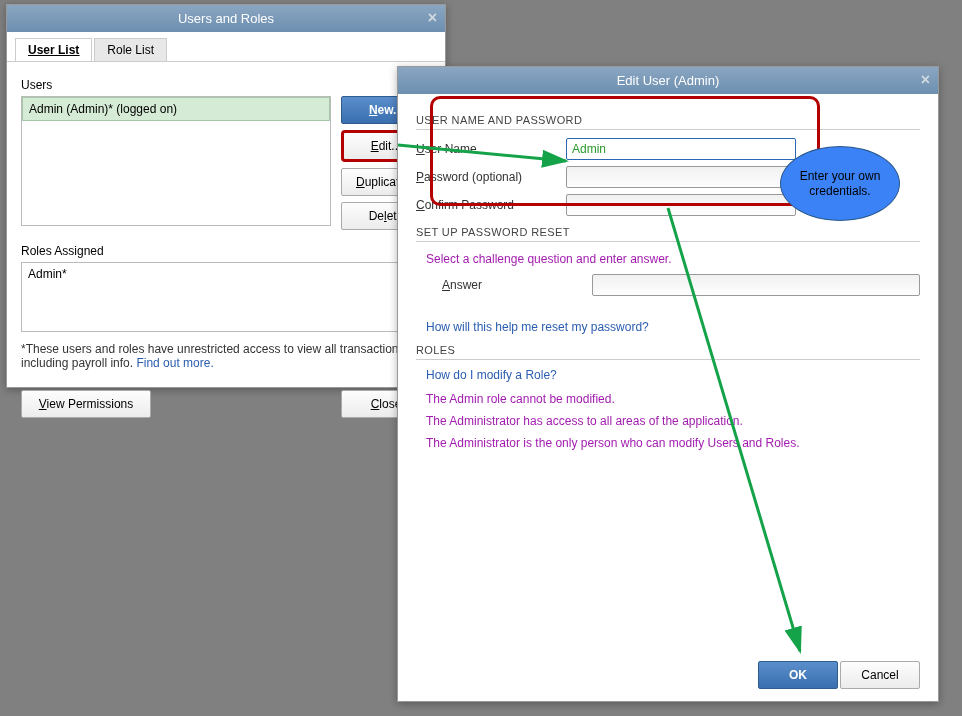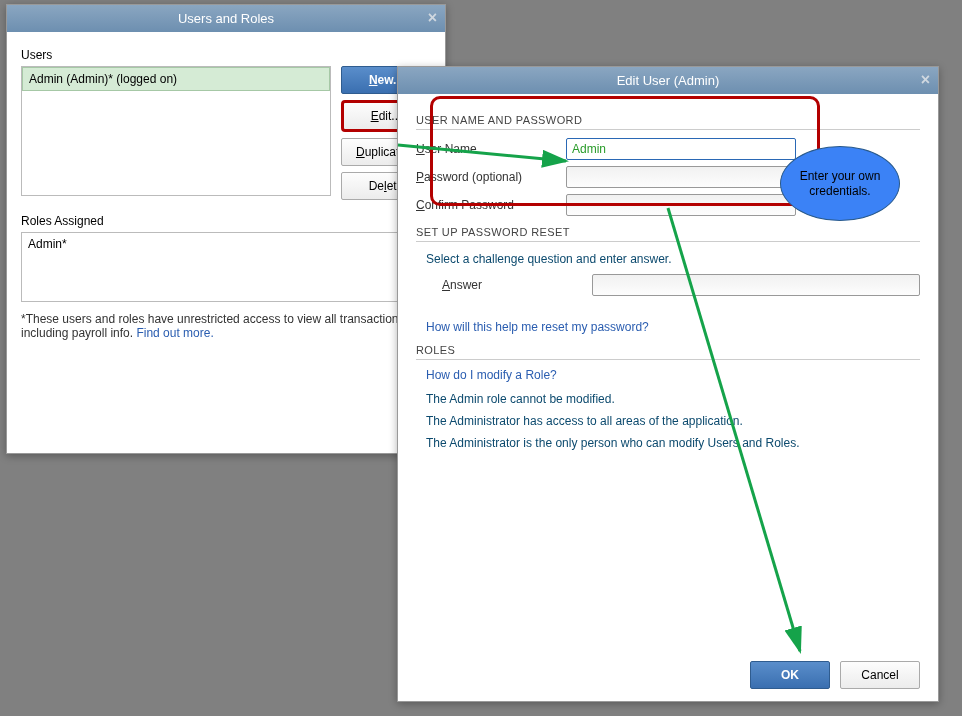--- a/index.html
+++ b/index.html
@@ -33,21 +33,21 @@
   color: #d0d8e0;
   font-size: 16px;
   font-weight: bold;
   cursor: pointer;
 }
 
 .users-roles {
   left: 6px;
   top: 4px;
   width: 440px;
-  height: 450px;
+  height: 384px;
 }
 .tabs {
   display: flex;
   padding: 6px 8px 0 8px;
   border-bottom: 1px solid #ccc;
 }
 .tab {
   padding: 4px 12px;
   border: 1px solid #ccc;
   border-bottom: none;
@@ -163,25 +163,25 @@
   position: relative;
 }
 .select-caret {
   position: absolute;
   right: 6px;
   top: 6px;
   font-size: 9px;
   color: #555;
 }
 .lnk { color: #2a5db0; text-decoration: none; font-size: 12px; }
-.desc { color: #0c4a6e; margin: 4px 0; font-size: 12px; line-height: 1.5; }
+.desc { color: #a21caf; margin: 4px 0; font-size: 12px; line-height: 1.5; }
 .eu-footer {
   display: flex;
   justify-content: flex-end;
-  gap: 10px;
+  gap: 2px;
   padding: 12px 18px;
 }
 .eu-footer .btn { width: 80px; }
 
 .red-outline {
   position: absolute;
   border: 3px solid #b30000;
   border-radius: 10px;
   pointer-events: none;
 }
@@ -209,20 +209,24 @@
   pointer-events: none;
 }
 </style>
 </head>
 <body>
 
 <div class="dialog users-roles">
   <div class="dialog-header">
     <span>Users and Roles</span>
     <span class="close-x">×</span>
+  </div>
+  <div class="tabs">
+    <div class="tab active"><span class="u">User List</span></div>
+    <div class="tab">Role List</div>
   </div>
   <div class="ur-body">
     <div class="ur-label">Users</div>
     <div class="ur-row">
       <div class="user-listbox">
         <div class="user-item">Admin (Admin)* (logged on)</div>
       </div>
       <div class="btn-col">
         <div class="btn primary"><span class="u">N</span><span>ew...</span></div>
         <div class="btn highlight-red"><span class="u">E</span><span>dit...</span></div>
@@ -231,20 +235,24 @@
       </div>
     </div>
     <div class="ur-label" style="margin-top:14px;">Roles Assigned</div>
     <div class="roles-box">
       <div>Admin*</div>
     </div>
     <div class="note">
       <span>*These users and roles have unrestricted access to view all transactions, including payroll info. </span><a href="#" class="lnk">Find out more.</a>
     </div>
   </div>
+  <div class="ur-footer">
+    <div class="btn"><span class="u">V</span><span>iew Permissions</span></div>
+    <div class="btn close-btn"><span class="u">C</span><span>lose</span></div>
+  </div>
 </div>
 
 <div class="dialog edit-user">
   <div class="dialog-header">
     <span>Edit User (Admin)</span>
     <span class="close-x">×</span>
   </div>
   <div class="eu-body">
 
     <div class="section-title">USER NAME AND PASSWORD</div>

